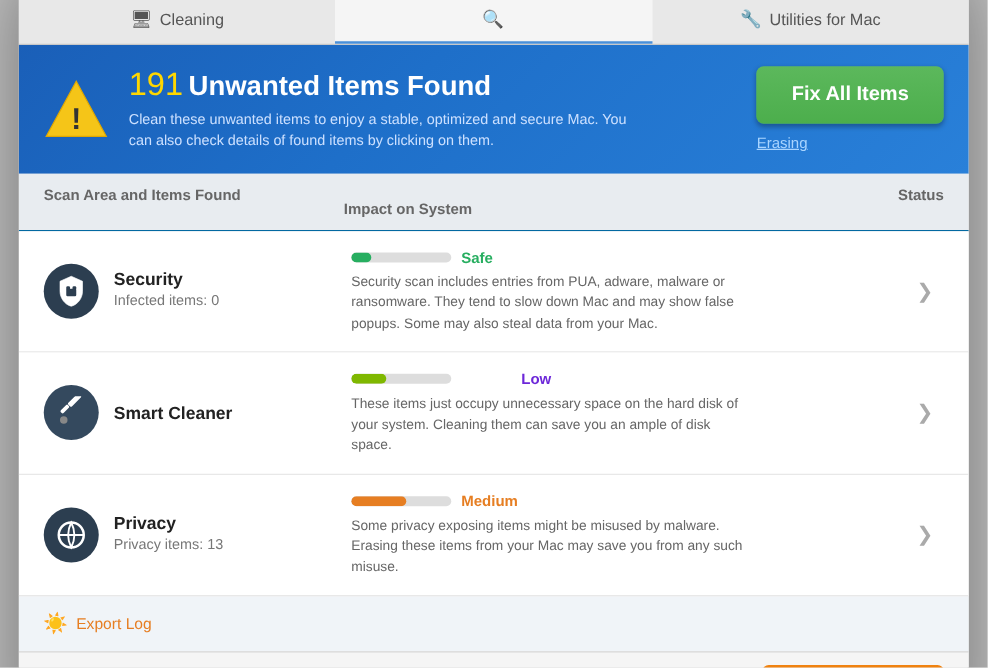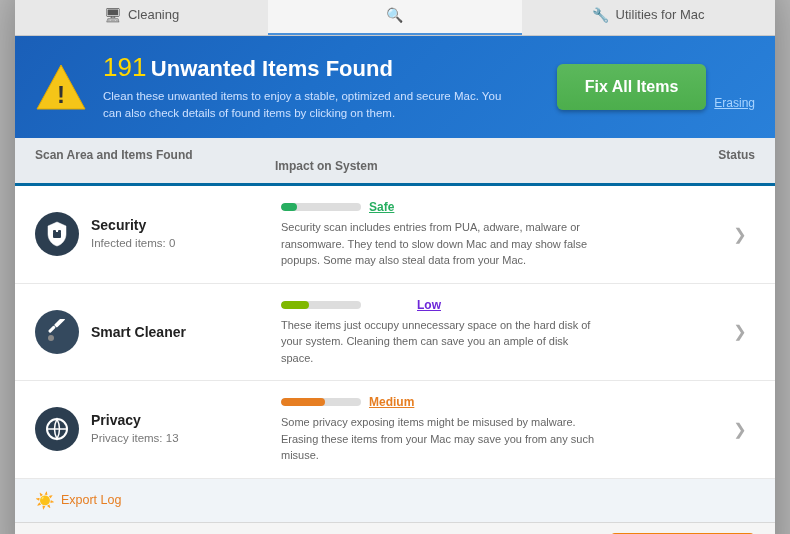--- a/index.html
+++ b/index.html
@@ -83,22 +83,22 @@
     }
     .banner-text .subtext {
       font-size: 11.5px;
       color: #cce0ff;
       margin-top: 5px;
       max-width: 400px;
       line-height: 1.5;
     }
     .banner-right {
       display: flex;
-      flex-direction: row;
-      align-items: flex-end;
+      flex-direction: column;
+      align-items: flex-start;
       gap: 8px;
       padding-left: 12px;
     }
     .fix-btn {
       background: linear-gradient(to bottom, #5cb85c, #4cae4c);
       color: white;
       border: none;
       padding: 14px 28px;
       border-radius: 6px;
       font-size: 16px;
@@ -110,21 +110,21 @@
     .rescan-link {
       color: #a8d4ff;
       font-size: 12px;
       text-decoration: underline;
       cursor: pointer;
     }
     .table-header {
       display: flex;
       padding: 10px 20px;
       background: #e8ecf0;
-      border-bottom: 3px solid #0369a1;
+      border-bottom: 1px solid #0369a1;
       font-size: 12px;
       font-weight: 600;
       color: #666;
     }
     .col-scan { flex: 0 0 240px; }
     .col-impact { flex: 1; margin-top: 11px; }
     .col-status { flex: 0 0 80px; text-align: right; }
     .scan-row {
       display: flex;
       align-items: center;
@@ -173,21 +173,20 @@
       border-radius: 4px;
       overflow: hidden;
     }
     .impact-bar-fill {
       height: 100%;
       border-radius: 4px;
     }
     .impact-label {
       font-size: 12px;
       font-weight: 600;
-      text-decoration: underline;
     }
     .impact-desc {
       font-size: 11px;
       color: #666;
       line-height: 1.5;
       max-width: 320px;
     }
     .row-chevron {
       flex: 0 0 30px;
       text-align: center;

